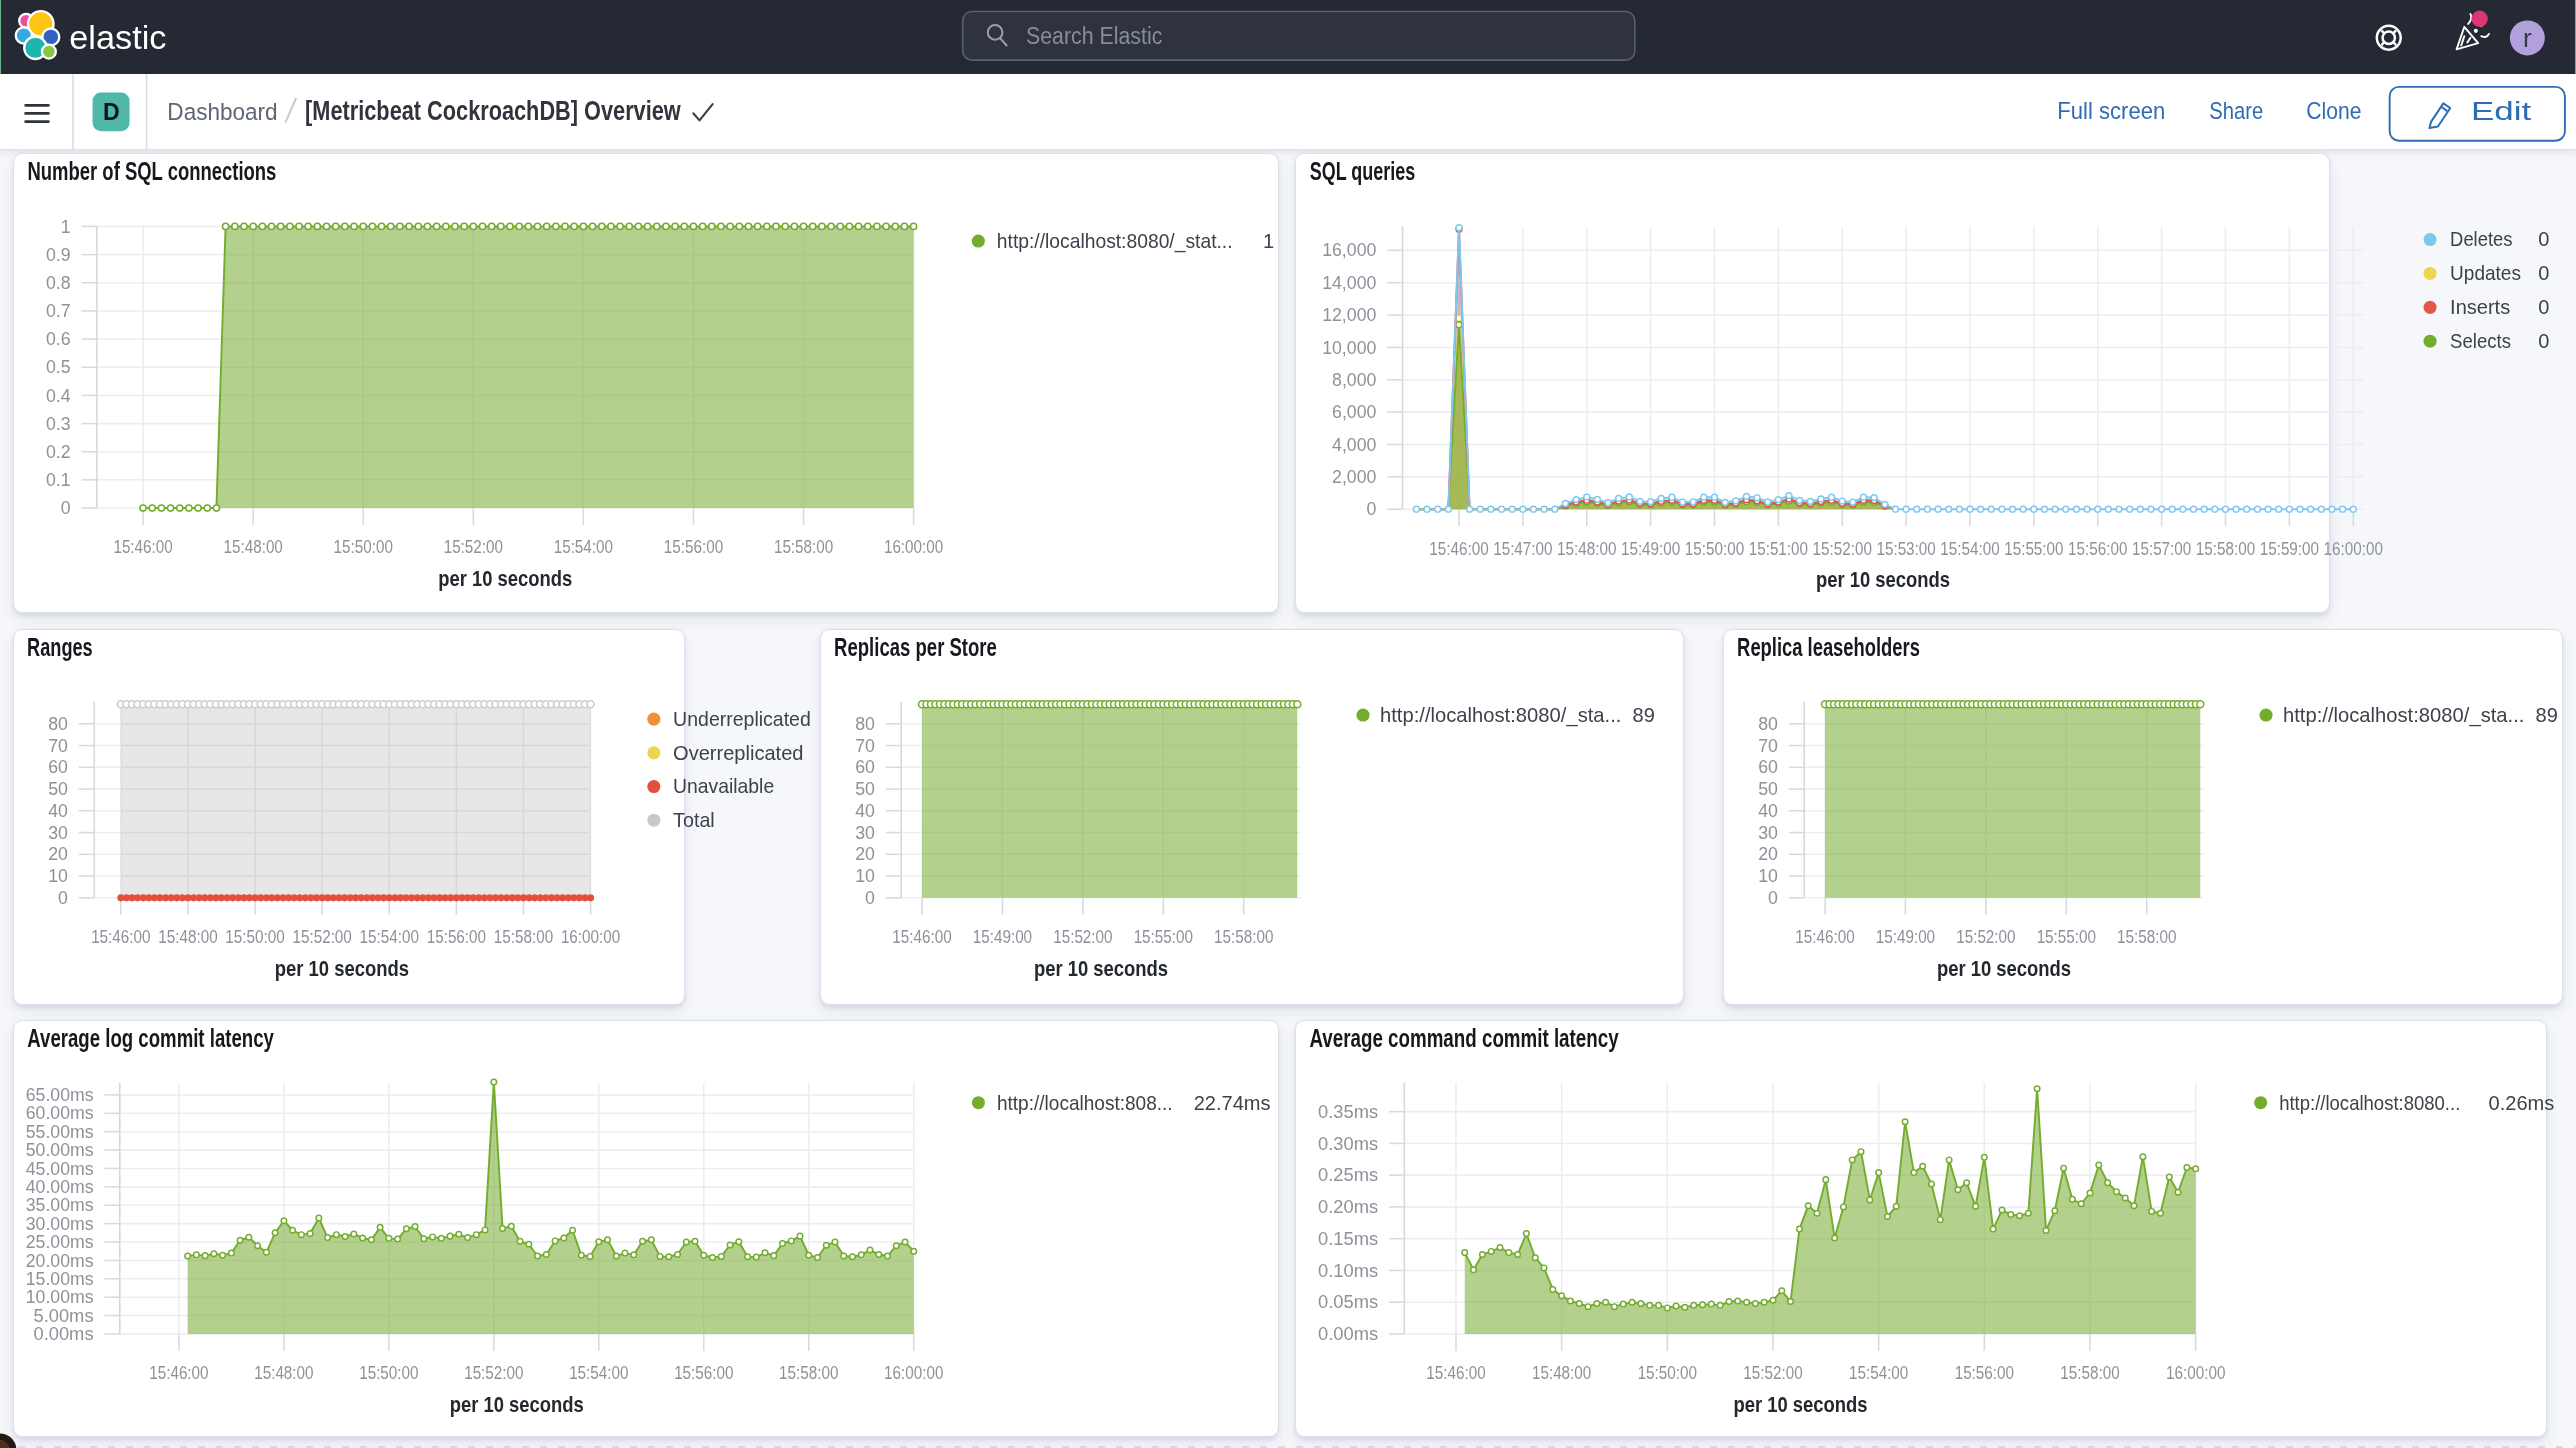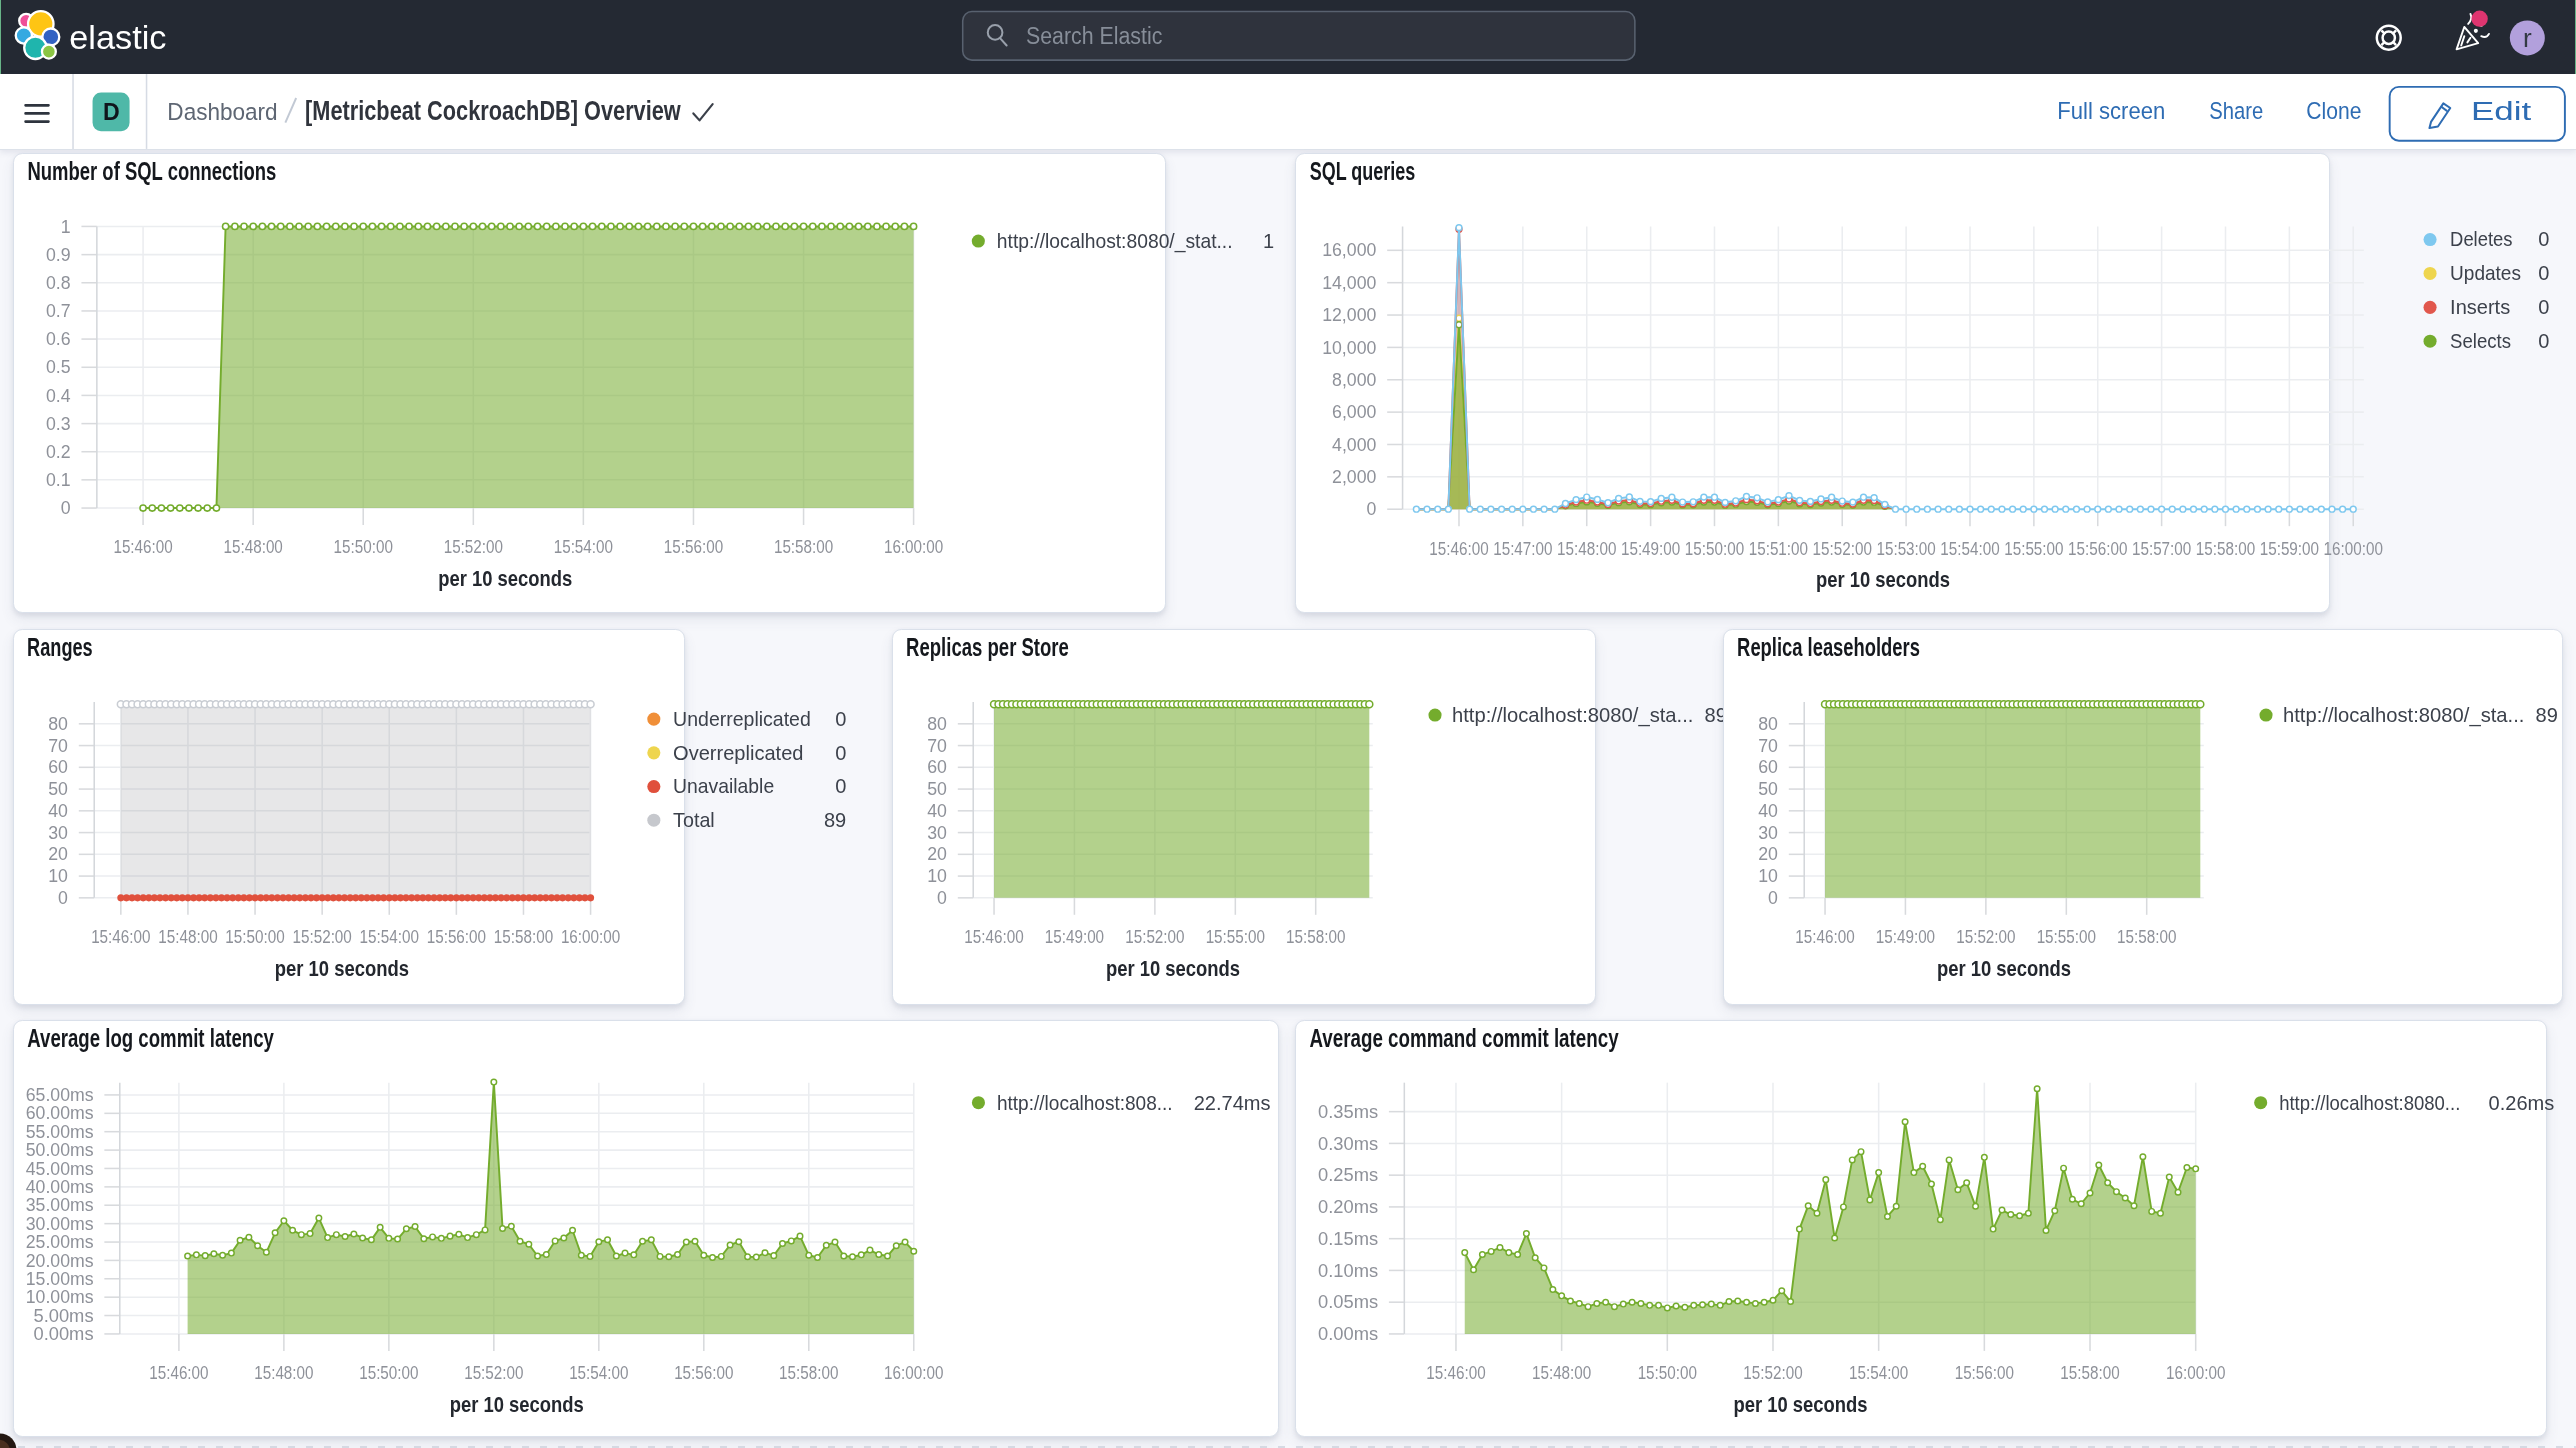--- a/index.html
+++ b/index.html
@@ -66,21 +66,21 @@
 <text x="2864.5" y="58" font-size="31" fill="#2e6cb3" textLength="70" lengthAdjust="spacingAndGlyphs">Share</text>
 <text x="2990.3" y="58" font-size="31" fill="#2e6cb3" textLength="71.5" lengthAdjust="spacingAndGlyphs">Clone</text>
 <rect x="3098.4" y="16.6" width="227.2" height="69.8" rx="12" fill="#fff" stroke="#2e6cb3" stroke-width="2.5"></rect>
 <g stroke="#2e6cb3" stroke-width="2.6" fill="none" stroke-linejoin="round">
 <path d="M3152,62 L3168,38 L3177,44 L3161,68 L3150,70 Z"></path>
 <path d="M3165,42 L3173,48"></path>
 </g>
 <text x="3204" y="59" font-size="33" fill="#2e6cb3" textLength="78" lengthAdjust="spacingAndGlyphs">Edit</text>
 </svg>
     </div>
-<div class="panel" style="left:13px;top:153px;width:1153px;height:460px">
+<div class="panel" style="left:13px;top:153px;width:1266px;height:460px">
 <svg width="1266" height="460" viewBox="0 0 1642 597" style="position:absolute;left:0;top:0;font-family:'Liberation Sans',sans-serif">
 <text x="17" y="34" font-size="33" font-weight="bold" fill="#15181d" textLength="323" lengthAdjust="spacingAndGlyphs">Number of SQL connections</text>
 <line x1="87" y1="459.5" x2="107" y2="459.5" stroke="#d8dadd" stroke-width="2"></line>
 <line x1="107" y1="459.5" x2="1167" y2="459.5" stroke="#ebedf0" stroke-width="2"></line>
 <text x="73" y="467.5" font-size="23" fill="#8e9199" text-anchor="end">0</text>
 <line x1="87" y1="422.9" x2="107" y2="422.9" stroke="#d8dadd" stroke-width="2"></line>
 <line x1="107" y1="422.9" x2="1167" y2="422.9" stroke="#ebedf0" stroke-width="2"></line>
 <text x="73" y="430.9" font-size="23" fill="#8e9199" text-anchor="end">0.1</text>
 <line x1="87" y1="386.4" x2="107" y2="386.4" stroke="#d8dadd" stroke-width="2"></line>
 <line x1="107" y1="386.4" x2="1167" y2="386.4" stroke="#ebedf0" stroke-width="2"></line>
@@ -747,21 +747,21 @@
 <text x="854.5" y="168.0" font-size="26" fill="#3c414b" textLength="169" lengthAdjust="spacingAndGlyphs">Overreplicated</text>
 <text x="1079" y="168.0" font-size="26" fill="#3c414b" text-anchor="end">0</text>
 <circle cx="829.5" cy="202.7" r="8.5" fill="#e0503c"></circle>
 <text x="854.5" y="211.7" font-size="26" fill="#3c414b" textLength="131" lengthAdjust="spacingAndGlyphs">Unavailable</text>
 <text x="1079" y="211.7" font-size="26" fill="#3c414b" text-anchor="end">0</text>
 <circle cx="829.5" cy="246.40000000000003" r="8.5" fill="#c6c8cd"></circle>
 <text x="854.5" y="255.40000000000003" font-size="26" fill="#3c414b" textLength="54" lengthAdjust="spacingAndGlyphs">Total</text>
 <text x="1079" y="255.40000000000003" font-size="26" fill="#3c414b" text-anchor="end">89</text>
 </svg>
 </div>
-<div class="panel" style="left:892px;top:629px;width:704px;height:376px">
+<div class="panel" style="left:820px;top:629px;width:864px;height:376px">
 <svg width="840" height="376" viewBox="0 0 1089 487" style="position:absolute;left:0;top:0;font-family:'Liberation Sans',sans-serif">
 <text x="17" y="34" font-size="33" font-weight="bold" fill="#15181d" textLength="211" lengthAdjust="spacingAndGlyphs">Replicas per Store</text>
 <line x1="84" y1="347.0" x2="104" y2="347.0" stroke="#d8dadd" stroke-width="2"></line>
 <line x1="104" y1="347.0" x2="622" y2="347.0" stroke="#ebedf0" stroke-width="2"></line>
 <text x="70" y="355.0" font-size="23" fill="#8e9199" text-anchor="end">0</text>
 <line x1="84" y1="318.8" x2="104" y2="318.8" stroke="#d8dadd" stroke-width="2"></line>
 <line x1="104" y1="318.8" x2="622" y2="318.8" stroke="#ebedf0" stroke-width="2"></line>
 <text x="70" y="326.8" font-size="23" fill="#8e9199" text-anchor="end">10</text>
 <line x1="84" y1="290.6" x2="104" y2="290.6" stroke="#d8dadd" stroke-width="2"></line>
 <line x1="104" y1="290.6" x2="622" y2="290.6" stroke="#ebedf0" stroke-width="2"></line>

